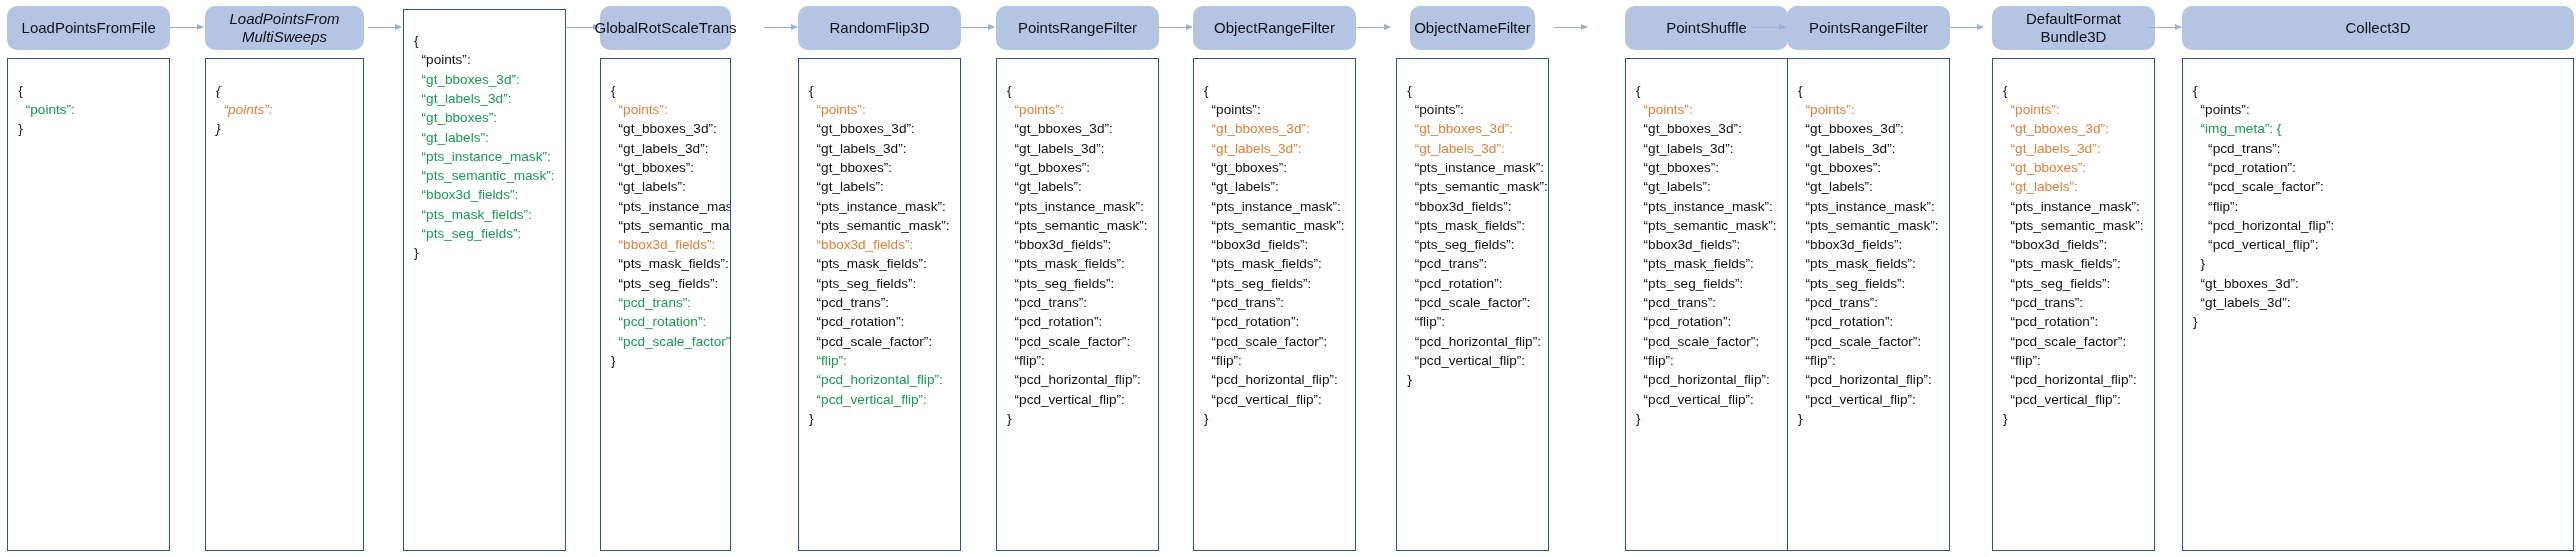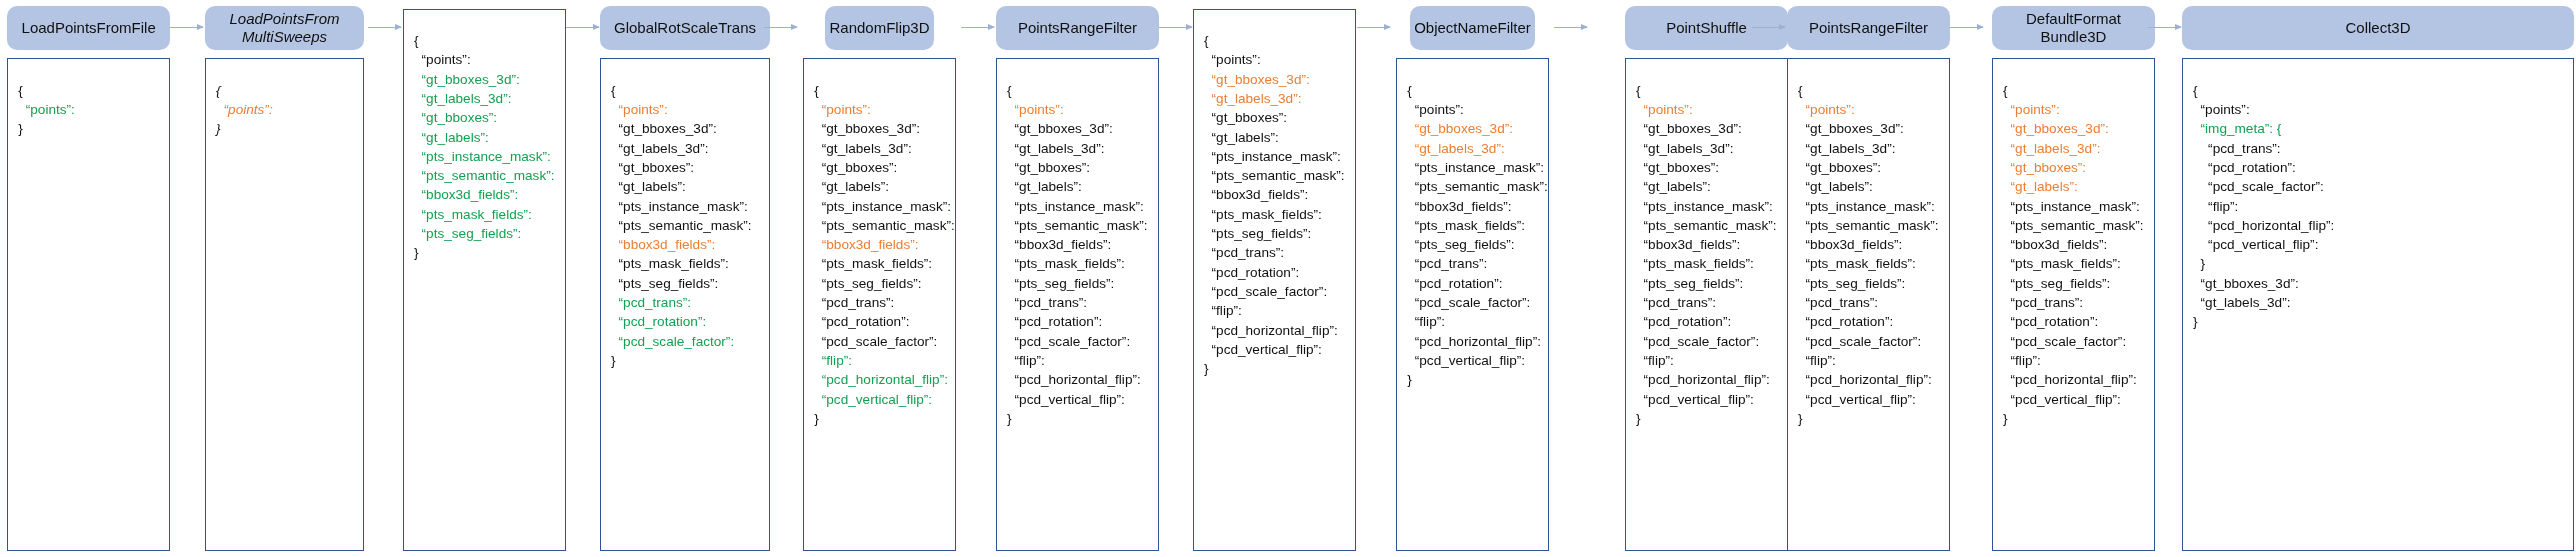--- a/index.html
+++ b/index.html
@@ -131,21 +131,21 @@
           <div class="jline k-green">  “pts_instance_mask”:</div>
           <div class="jline k-green">  “pts_semantic_mask”:</div>
           <div class="jline k-green">  “bbox3d_fields”:</div>
           <div class="jline k-green">  “pts_mask_fields”:</div>
           <div class="jline k-green">  “pts_seg_fields”:</div>
           <div class="jline k-black">}</div>
         </div>
       </div>
     </div>
     <div class="arrow" style="left: 566px; width: 33px;"></div>
-    <div class="stage" style="left: 600px; width: 170px;">
+    <div class="stage" style="left: 600px; width: 131px;">
       <div class="stage-header">
         <div>
           <span>GlobalRotScaleTrans</span>
         </div>
       </div>
       <div class="stage-body">
         <div class="json-block">
           <div class="jline k-black">{</div>
           <div class="jline k-orange">  “points”:</div>
           <div class="jline k-black">  “gt_bboxes_3d”:</div>
@@ -158,21 +158,21 @@
           <div class="jline k-black">  “pts_mask_fields”:</div>
           <div class="jline k-black">  “pts_seg_fields”:</div>
           <div class="jline k-green">  “pcd_trans”:</div>
           <div class="jline k-green">  “pcd_rotation”:</div>
           <div class="jline k-green">  “pcd_scale_factor”:</div>
           <div class="jline k-black">}</div>
         </div>
       </div>
     </div>
     <div class="arrow" style="left: 764px; width: 33px;"></div>
-    <div class="stage" style="left: 798px; width: 163px; align-items: center;">
+    <div class="stage" style="left: 798px; width: 163px;">
       <div class="stage-header">
         <div>
           <span>RandomFlip3D</span>
         </div>
       </div>
       <div class="stage-body">
         <div class="json-block">
           <div class="jline k-black">{</div>
           <div class="jline k-orange">  “points”:</div>
           <div class="jline k-black">  “gt_bboxes_3d”:</div>
@@ -219,20 +219,25 @@
           <div class="jline k-black">  “pcd_scale_factor”:</div>
           <div class="jline k-black">  “flip”:</div>
           <div class="jline k-black">  “pcd_horizontal_flip”:</div>
           <div class="jline k-black">  “pcd_vertical_flip”:</div>
           <div class="jline k-black">}</div>
         </div>
       </div>
     </div>
     <div class="arrow" style="left: 1159px; width: 33px;"></div>
     <div class="stage" style="left: 1193px; width: 163px;">
+      <div class="stage-header">
+        <div>
+          <span>ObjectRangeFilter</span>
+        </div>
+      </div>
       <div class="stage-body">
         <div class="json-block">
           <div class="jline k-black">{</div>
           <div class="jline k-black">  “points”:</div>
           <div class="jline k-orange">  “gt_bboxes_3d”:</div>
           <div class="jline k-orange">  “gt_labels_3d”:</div>
           <div class="jline k-black">  “gt_bboxes”:</div>
           <div class="jline k-black">  “gt_labels”:</div>
           <div class="jline k-black">  “pts_instance_mask”:</div>
           <div class="jline k-black">  “pts_semantic_mask”:</div>

